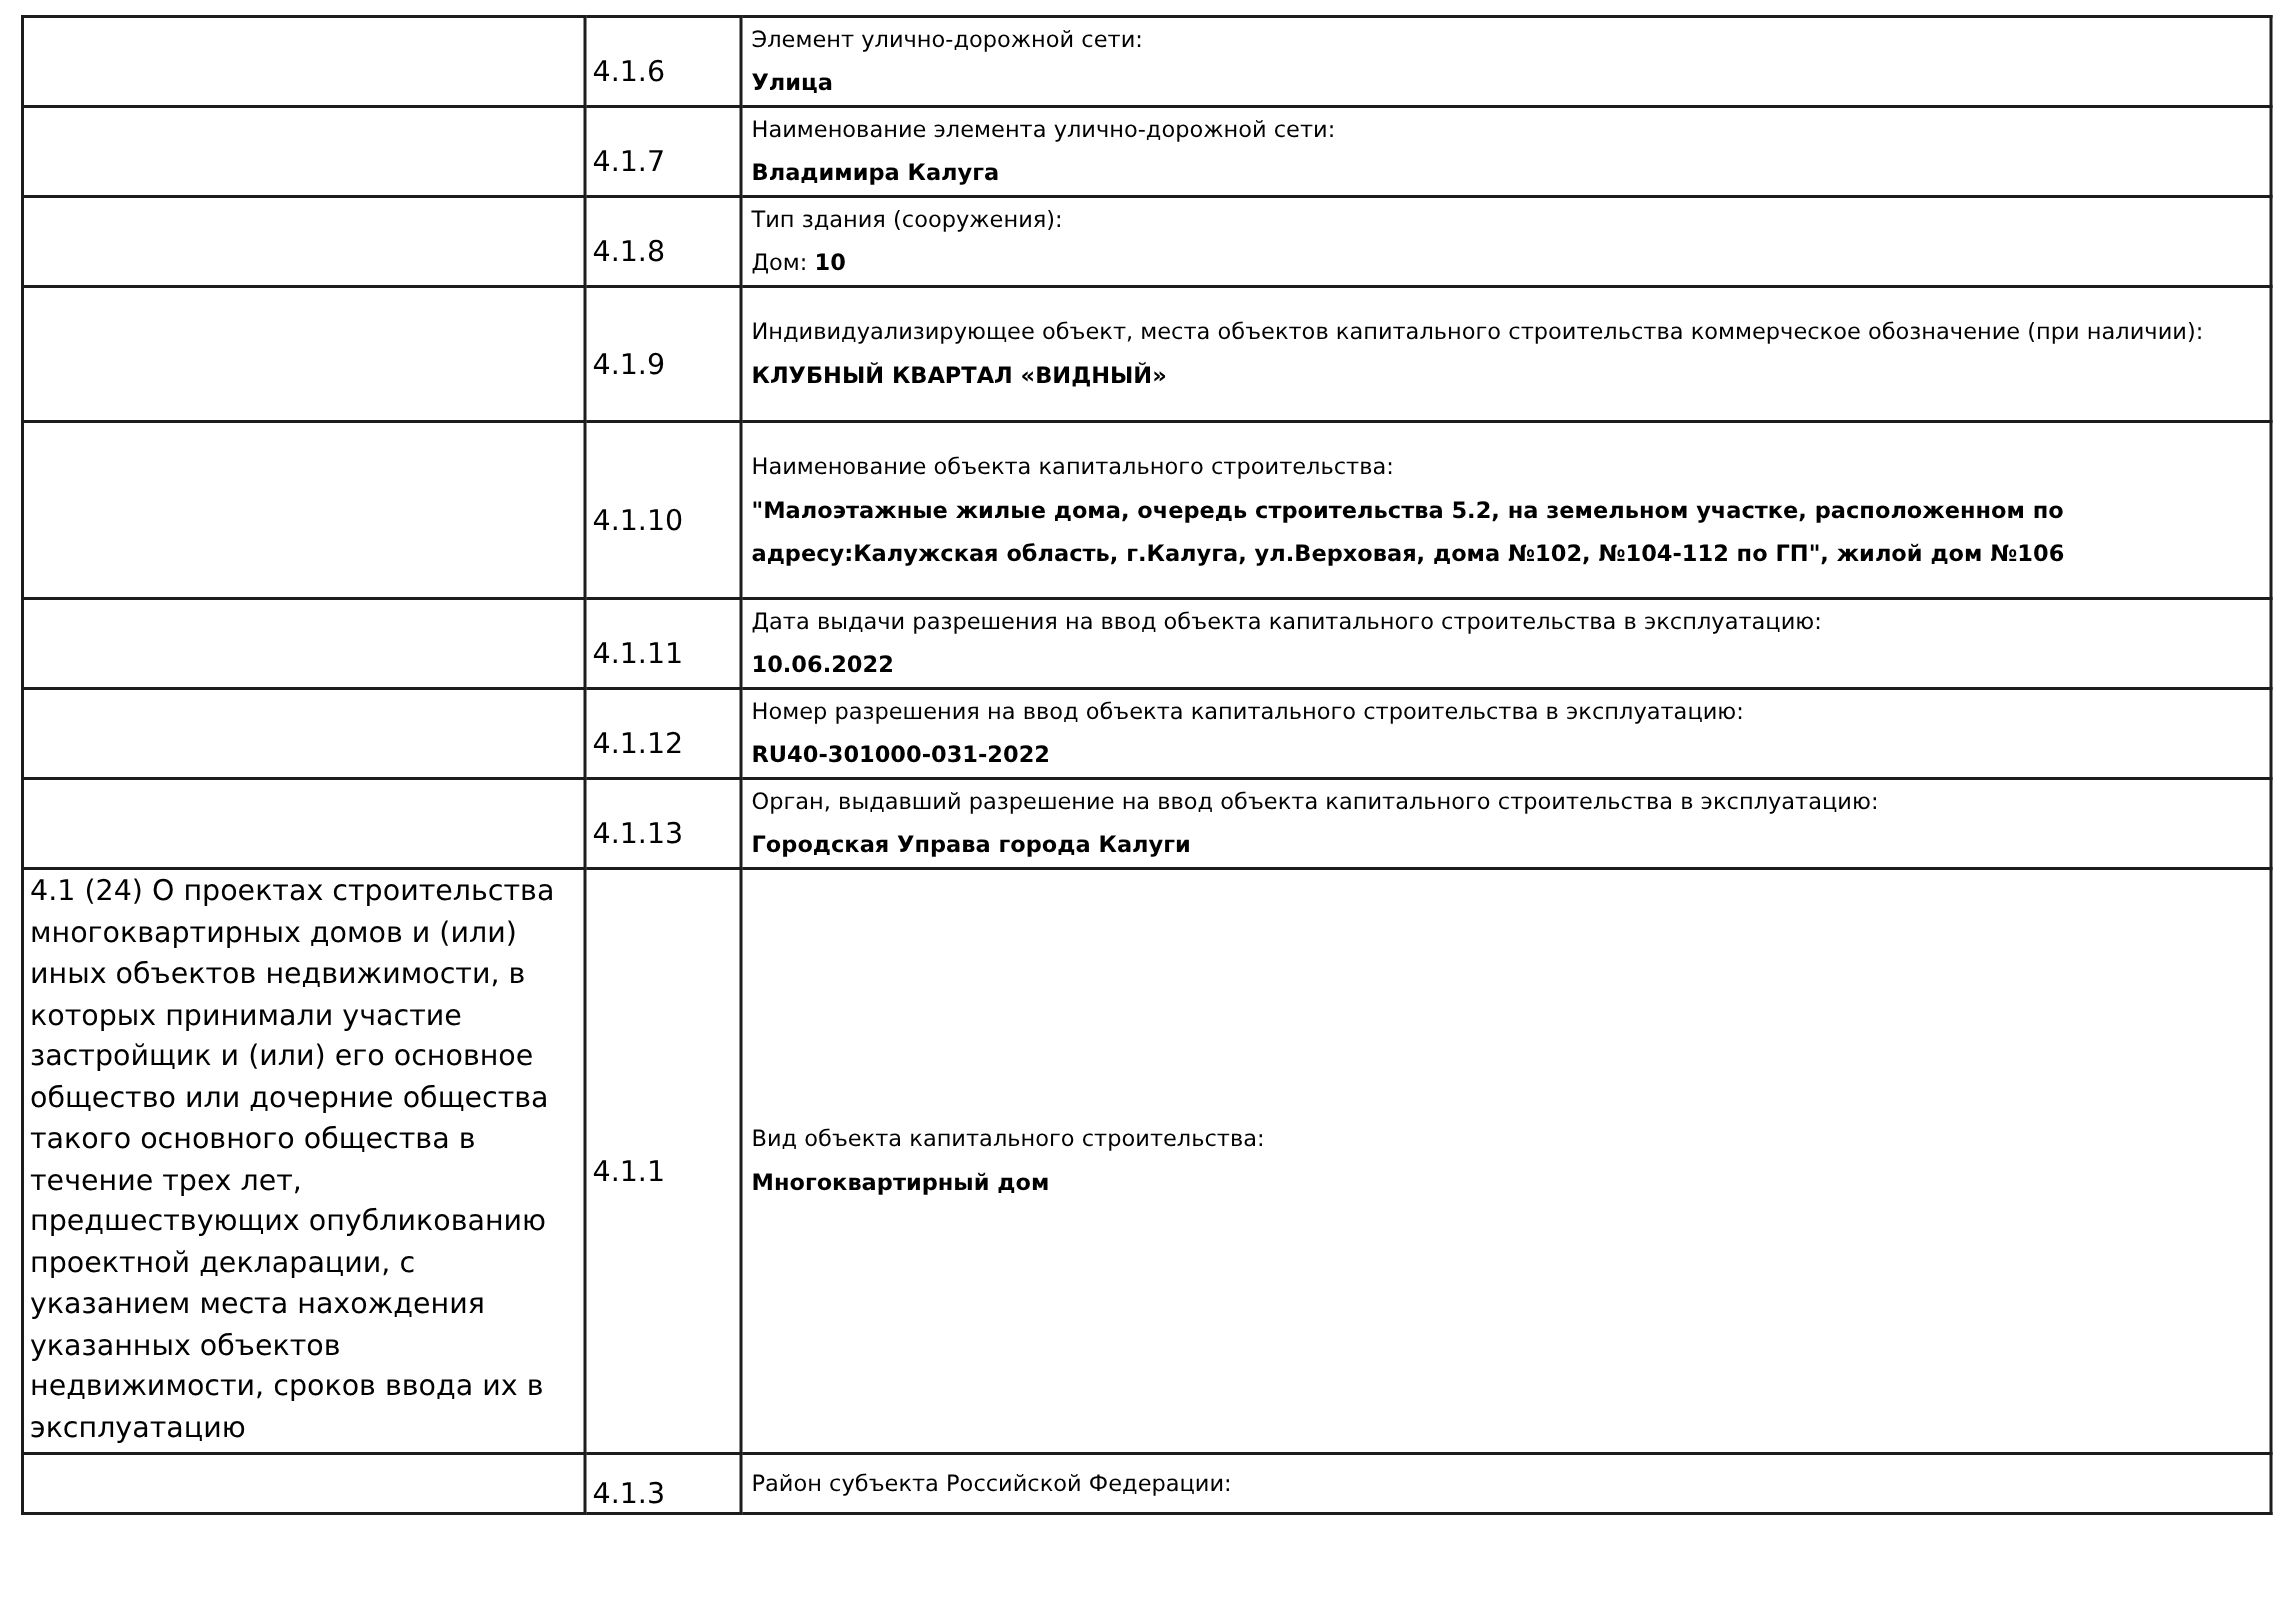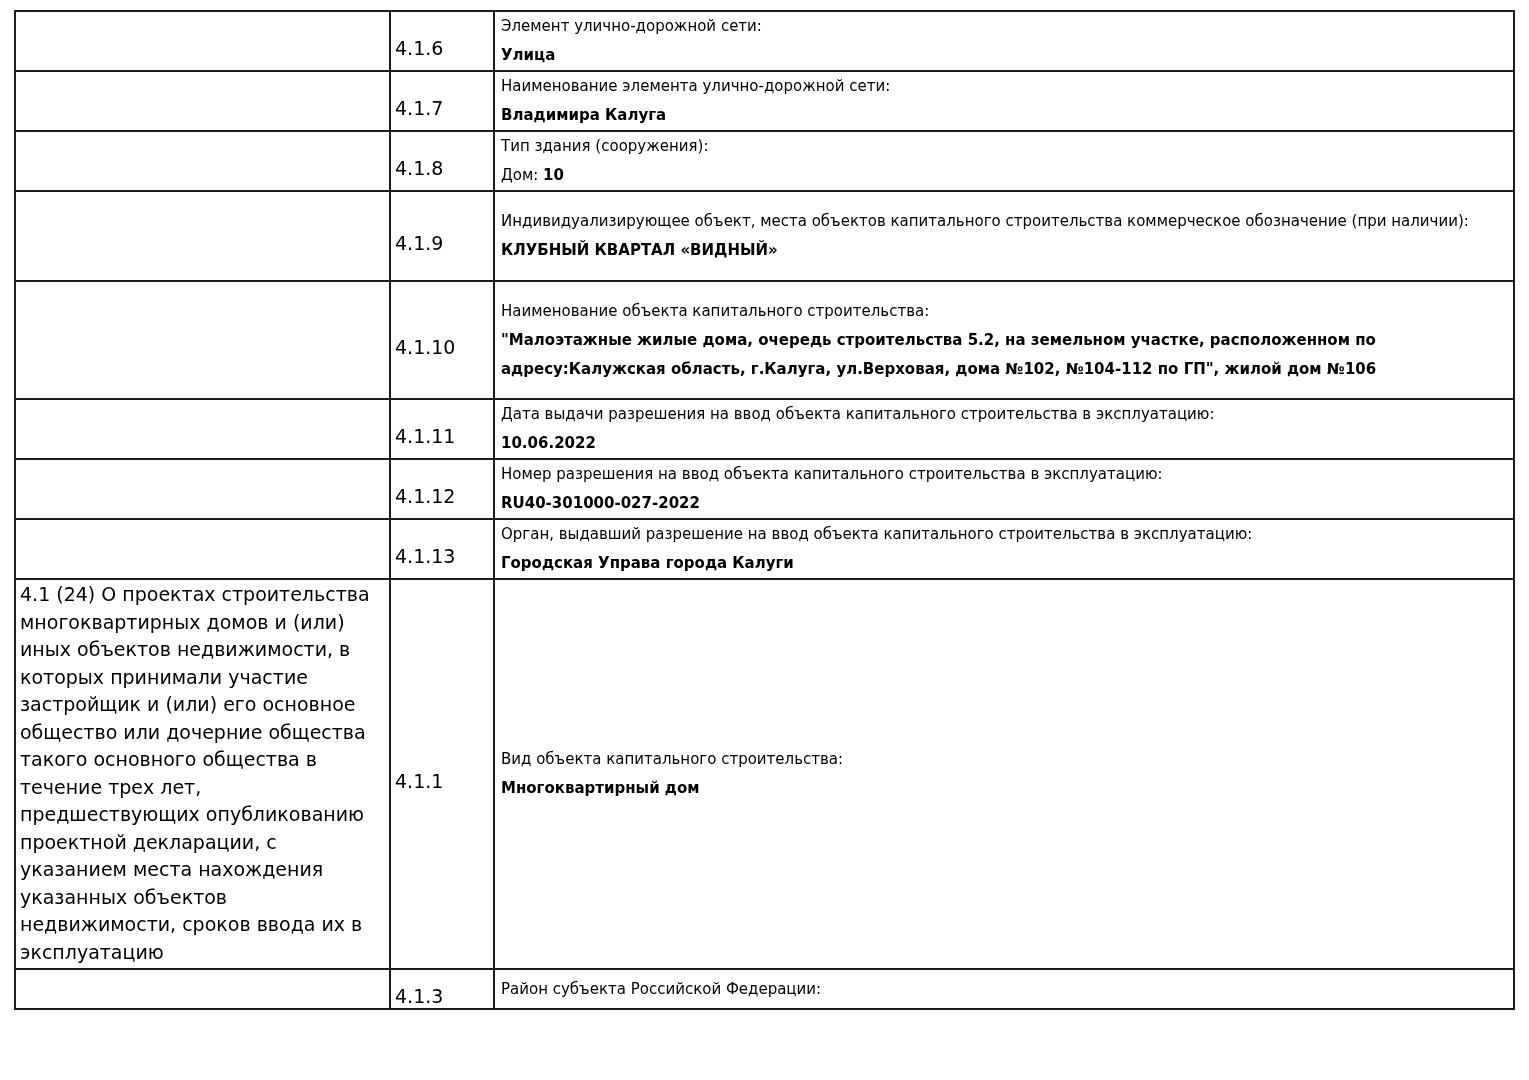--- a/index.html
+++ b/index.html
@@ -125,21 +125,21 @@
         <div>Дата выдачи разрешения на ввод объекта капитального строительства в эксплуатацию:</div>
         <div class="field-value">10.06.2022</div>
       </td>
     </tr>
 
     <tr class="h60">
       <td class="left-cell"></td>
       <td class="code-cell">4.1.12</td>
       <td class="content-cell">
         <div>Номер разрешения на ввод объекта капитального строительства в эксплуатацию:</div>
-        <div class="field-value">RU40-301000-027-2022</div>
+        <div class="field-value">RU40-301000-031-2022</div>
       </td>
     </tr>
 
     <tr class="h58">
       <td class="left-cell"></td>
       <td class="code-cell">4.1.13</td>
       <td class="content-cell">
         <div>Орган, выдавший разрешение на ввод объекта капитального строительства в эксплуатацию:</div>
         <div class="field-value">Городская Управа города Калуги</div>
       </td>

